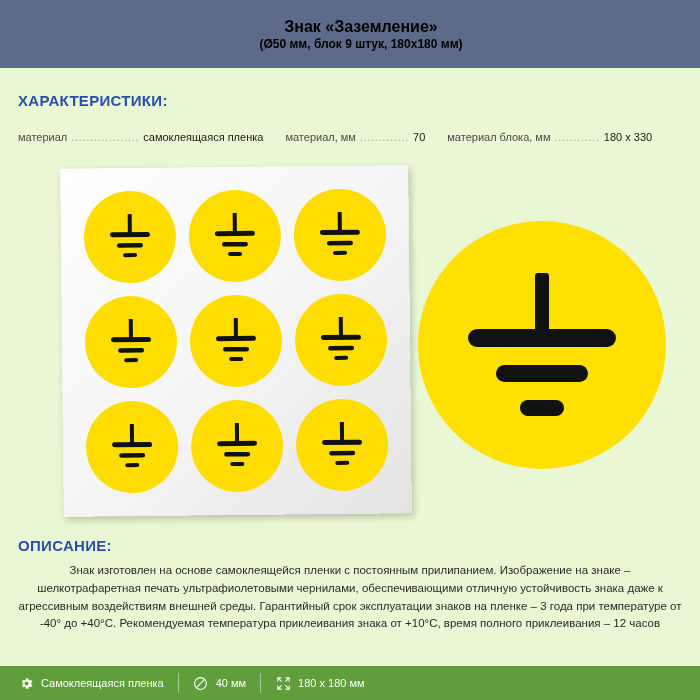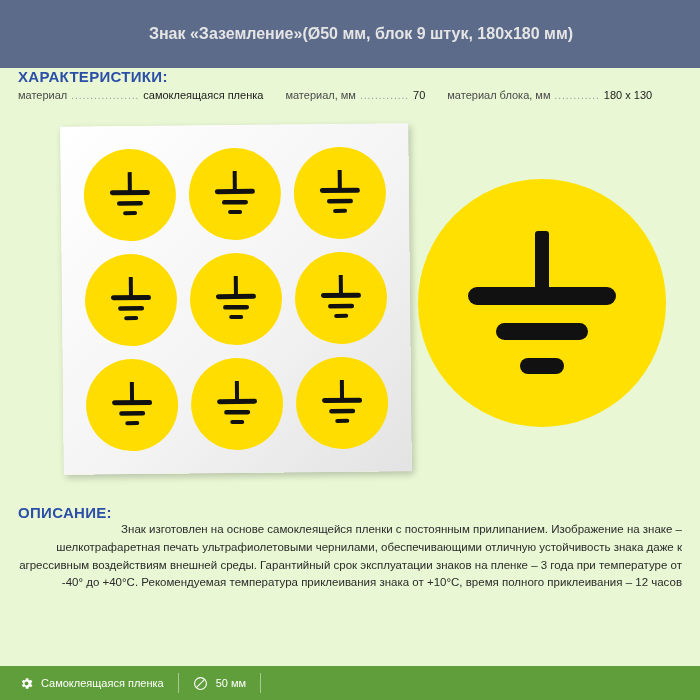--- a/index.html
+++ b/index.html
@@ -11,54 +11,54 @@
     height: 700px;
     font-family: "Liberation Sans", sans-serif;
     background: #e9f7d4;
     overflow: hidden;
     position: relative;
   }
   
   .header {
     height: 68px;
     background: #5c6b8a;
-    color: #e5e5e5;
-    display: flex;
-    flex-direction: row;
+    color: #000000;
+    display: flex;
+    flex-direction: column;
     align-items: center;
     justify-content: center;
     text-align: center;
     line-height: 1.25;
     padding-left: 22px;
   }
   .header .title-main {
     font-size: 16px;
     font-weight: bold;
   }
   .header .title-sub {
-    font-size: 16px;
+    font-size: 12px;
     font-weight: bold;
   }
   
   .content {
     position: relative;
     padding: 0 18px;
     height: 632px;
     box-sizing: border-box;
   }
   .section-heading {
     color: #2b4fa8;
     font-weight: bold;
     font-size: 15px;
     letter-spacing: 0.3px;
   }
-  #characteristics-heading { }
+  #characteristics-heading { margin-top: 24px; }
 
   .char-row {
-    margin-top: 4px;
+    margin-top: 22px;
     display: flex;
     align-items: baseline;
     font-size: 11px;
     color: #2c2c2c;
     gap: 0;
   }
   .char-item {
     display: flex;
     align-items: baseline;
     white-space: nowrap;
@@ -125,26 +125,27 @@
     border-radius: 50%;
     background: #ffe000;
     display: flex;
     align-items: center;
     justify-content: center;
     box-shadow: 0 0 0 0 rgba(0,0,0,0);
   }
   .big-badge svg { display: block; }
 
   
-  #description-heading { margin-top: 13px; }
+  #description-heading { margin-top: 4px; }
   .description-text {
+    margin-top: 8px;
     font-size: 11.5px;
     line-height: 1.55;
     color: #2a2a2a;
-    text-align: right;
+    text-align: center;
   }
 
   
   .footer {
     position: absolute;
     left: 0;
     bottom: 0;
     width: 700px;
     height: 34px;
     background: #5f9e3a;
@@ -196,21 +197,21 @@
     <div class="char-sep"></div>
     <div class="char-item">
       <span class="label">материал, мм</span>
       <span class="dots">.............</span>
       <span class="value">70</span>
     </div>
     <div class="char-sep"></div>
     <div class="char-item">
       <span class="label">материал блока, мм</span>
       <span class="dots">............</span>
-      <span class="value">180 х 130</span>
+      <span class="value">180 х 330</span>
     </div>
   </div>
 
   <div class="image-area">
 
     <div class="sheet">
       <div class="grid">
 
         <div class="dot">
           <svg width="62" height="62" viewBox="0 0 62 62">
@@ -319,19 +320,34 @@
 
   <div class="f-divider"></div>
 
   <div class="f-item">
     <span class="f-icon">
       <svg width="15" height="15" viewBox="0 0 24 24">
         <circle cx="12" cy="12" r="9.5" fill="none" stroke="#ffffff" stroke-width="1.8"></circle>
         <line x1="5" y1="19" x2="19" y2="5" stroke="#ffffff" stroke-width="1.8"></line>
       </svg>
     </span>
-    <span>50 мм</span>
+    <span>40 мм</span>
   </div>
 
   <div class="f-divider"></div>
 
+  <div class="f-item">
+    <span class="f-icon">
+      <svg width="15" height="15" viewBox="0 0 24 24" fill="none" stroke="#ffffff" stroke-width="1.8" stroke-linecap="round" stroke-linejoin="round">
+        <polyline points="3,8 3,3 8,3"></polyline>
+        <polyline points="16,3 21,3 21,8"></polyline>
+        <polyline points="21,16 21,21 16,21"></polyline>
+        <polyline points="8,21 3,21 3,16"></polyline>
+        <line x1="3" y1="3" x2="8.5" y2="8.5"></line>
+        <line x1="21" y1="3" x2="15.5" y2="8.5"></line>
+        <line x1="21" y1="21" x2="15.5" y2="15.5"></line>
+        <line x1="3" y1="21" x2="8.5" y2="15.5"></line>
+      </svg>
+    </span>
+    <span>180 х 180 мм</span>
+  </div>
 
 </div>
 
 </body></html>

